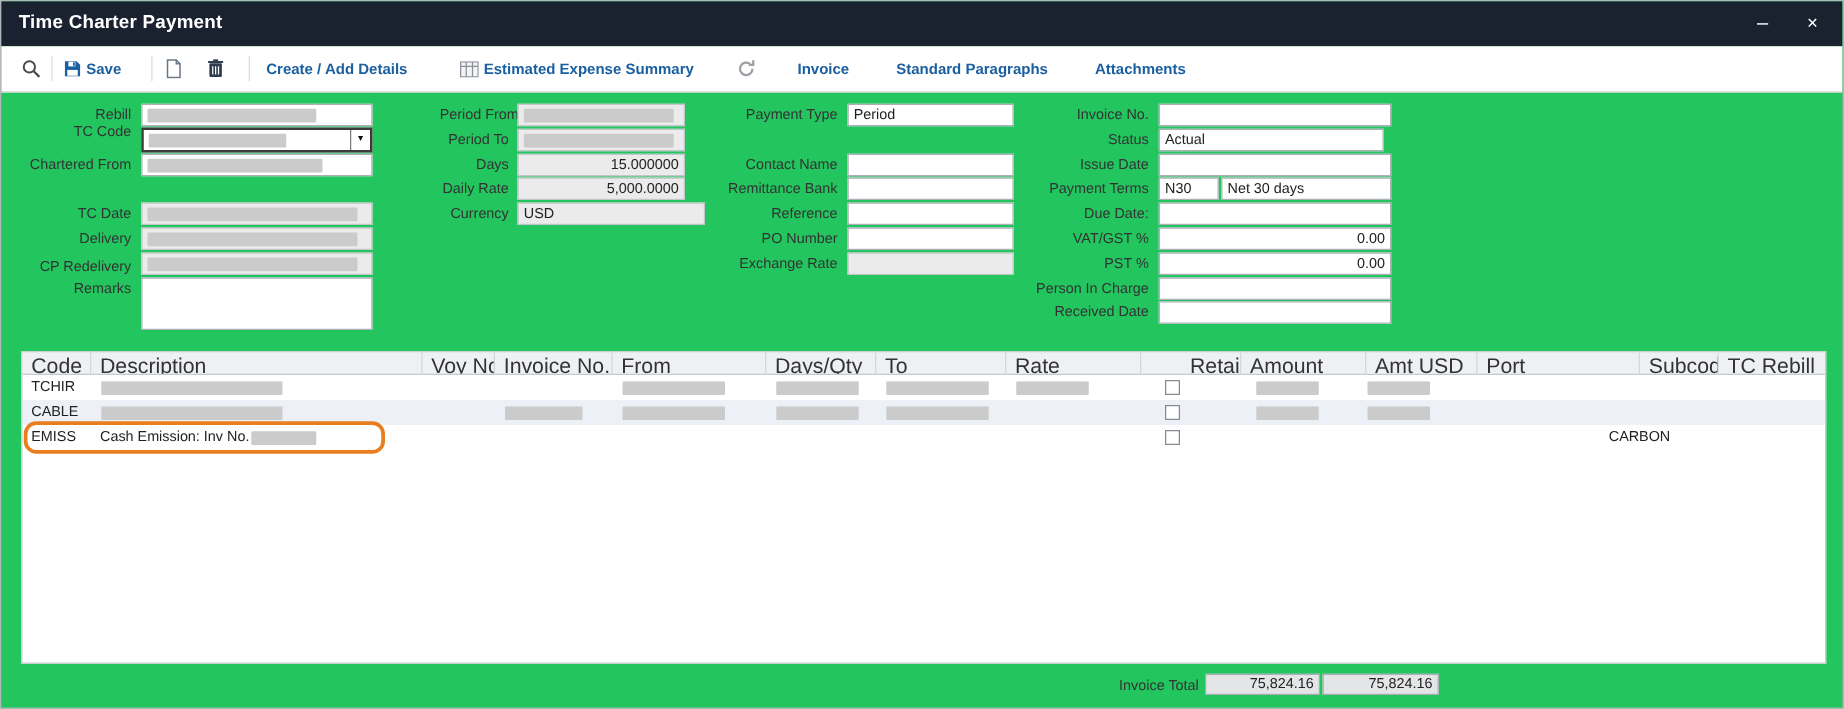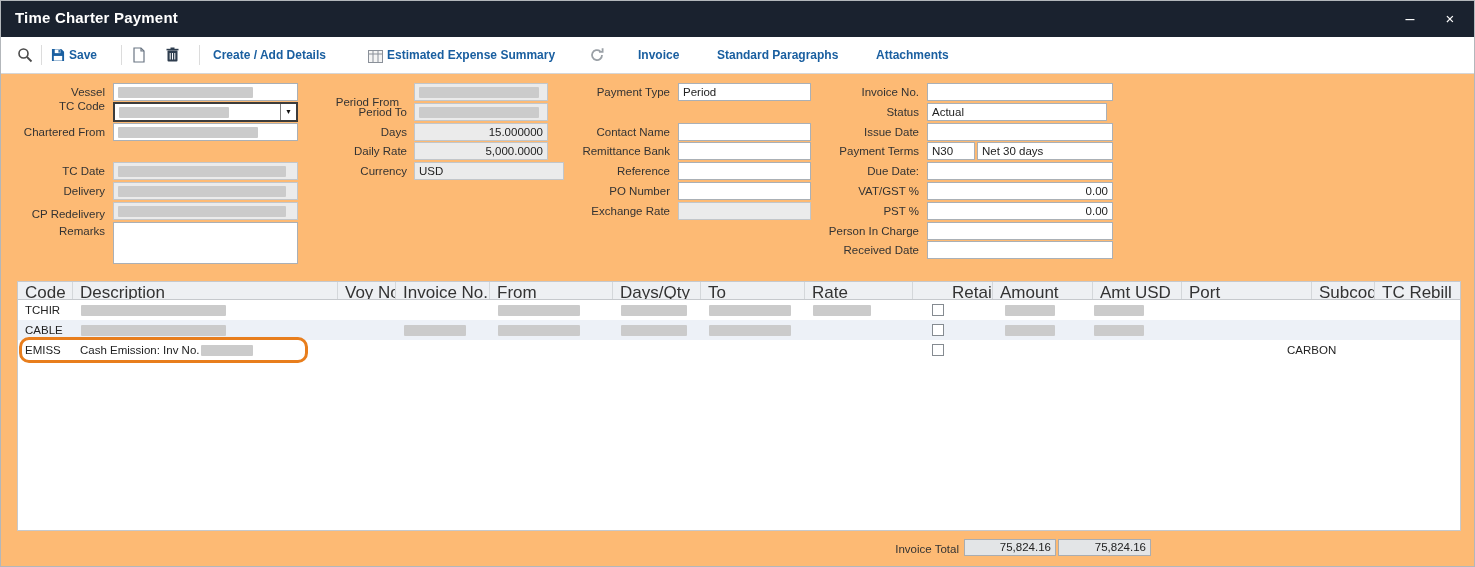--- a/index.html
+++ b/index.html
@@ -1,16 +1,16 @@
 <!DOCTYPE html>
 <html><head>
 <meta charset="utf-8">
 <style>
   html,body { margin:0; padding:0; background:#e9e9e9; font-family:"Liberation Sans", sans-serif; }
-  .window { position:relative; width:1475px; height:567px; background:#fdba74; overflow:hidden;
+  .window { position:relative; width:1475px; height:567px; background:#22c55e; overflow:hidden;
             border:1px solid #b3b7bb; box-sizing:border-box; }
 
   
   .titlebar { position:absolute; left:0; top:0; width:100%; height:36px; background:#1a222f; }
   .title { position:absolute; left:14px; top:8px; color:#fff; font-size:15px; font-weight:bold; letter-spacing:.2px; }
   .winbtn { position:absolute; top:6px; width:24px; height:24px; color:#fff; text-align:center;
             line-height:24px; font-size:16px; cursor:default; }
   .btn-min { right:52px; }
   .btn-close { right:12px; font-size:15px; }
 
@@ -118,21 +118,21 @@
       <svg width="16" height="16" viewBox="0 0 16 16">
           <path d="M13 8 a5 5 0 1 1 -1.8 -3.8" fill="none" stroke="#9aa0a6" stroke-width="1.8"></path>
           <path d="M13.6 1.2 v3.6 h-3.6" fill="none" stroke="#9aa0a6" stroke-width="1.8"></path>
         </svg>
     </span>
     <span class="tb-label" style="left:637px;">Invoice</span>
     <span class="tb-label" style="left:716px;">Standard Paragraphs</span>
     <span class="tb-label" style="left:875px;">Attachments</span>
   </div>
 
-  <div class="lbl" style="left:0;top:82px;width:104px;">Vessel</div>
+  <div class="lbl" style="left:0;top:82px;width:104px;">Rebill</div>
   <div class="fld" style="left:112px;top:82px;width:185px;">
       <span class="redact" style="display:block;margin-top:3px;width:135px;"></span>
     </div>
 
   <div class="lbl" style="left:0;top:84px;width:104px;margin-top:12px;">TC Code</div>
   <div class="fld combo" style="left:112px;top:101px;width:185px;height:20px;">
     <span class="redact" style="display:block;margin-top:3px;width:110px;"></span>
     <span class="arrowbox">▼</span>
   </div>
 
@@ -152,21 +152,21 @@
     </div>
 
   <div class="lbl" style="left:0;top:204px;width:104px;">CP Redelivery</div>
   <div class="fld gray" style="left:112px;top:201px;width:185px;">
       <span class="redact" style="display:block;margin-top:3px;width:168px;"></span>
     </div>
 
   <div class="lbl" style="left:0;top:221px;width:104px;">Remarks</div>
   <div class="fld textarea" style="left:112px;top:221px;width:185px;"></div>
 
-  <div class="lbl" style="left:292px;top:82px;width:106px;margin-top:10px;">Period From</div>
+  <div class="lbl" style="left:308px;top:82px;width:106px;">Period From</div>
   <div class="fld gray" style="left:413px;top:82px;width:134px;">
       <span class="redact" style="display:block;margin-top:3px;width:120px;"></span>
     </div>
 
   <div class="lbl" style="left:300px;top:102px;width:106px;">Period To</div>
   <div class="fld gray" style="left:413px;top:102px;width:134px;">
       <span class="redact" style="display:block;margin-top:3px;width:120px;"></span>
     </div>
 
   <div class="lbl" style="left:300px;top:122px;width:106px;">Days</div>

